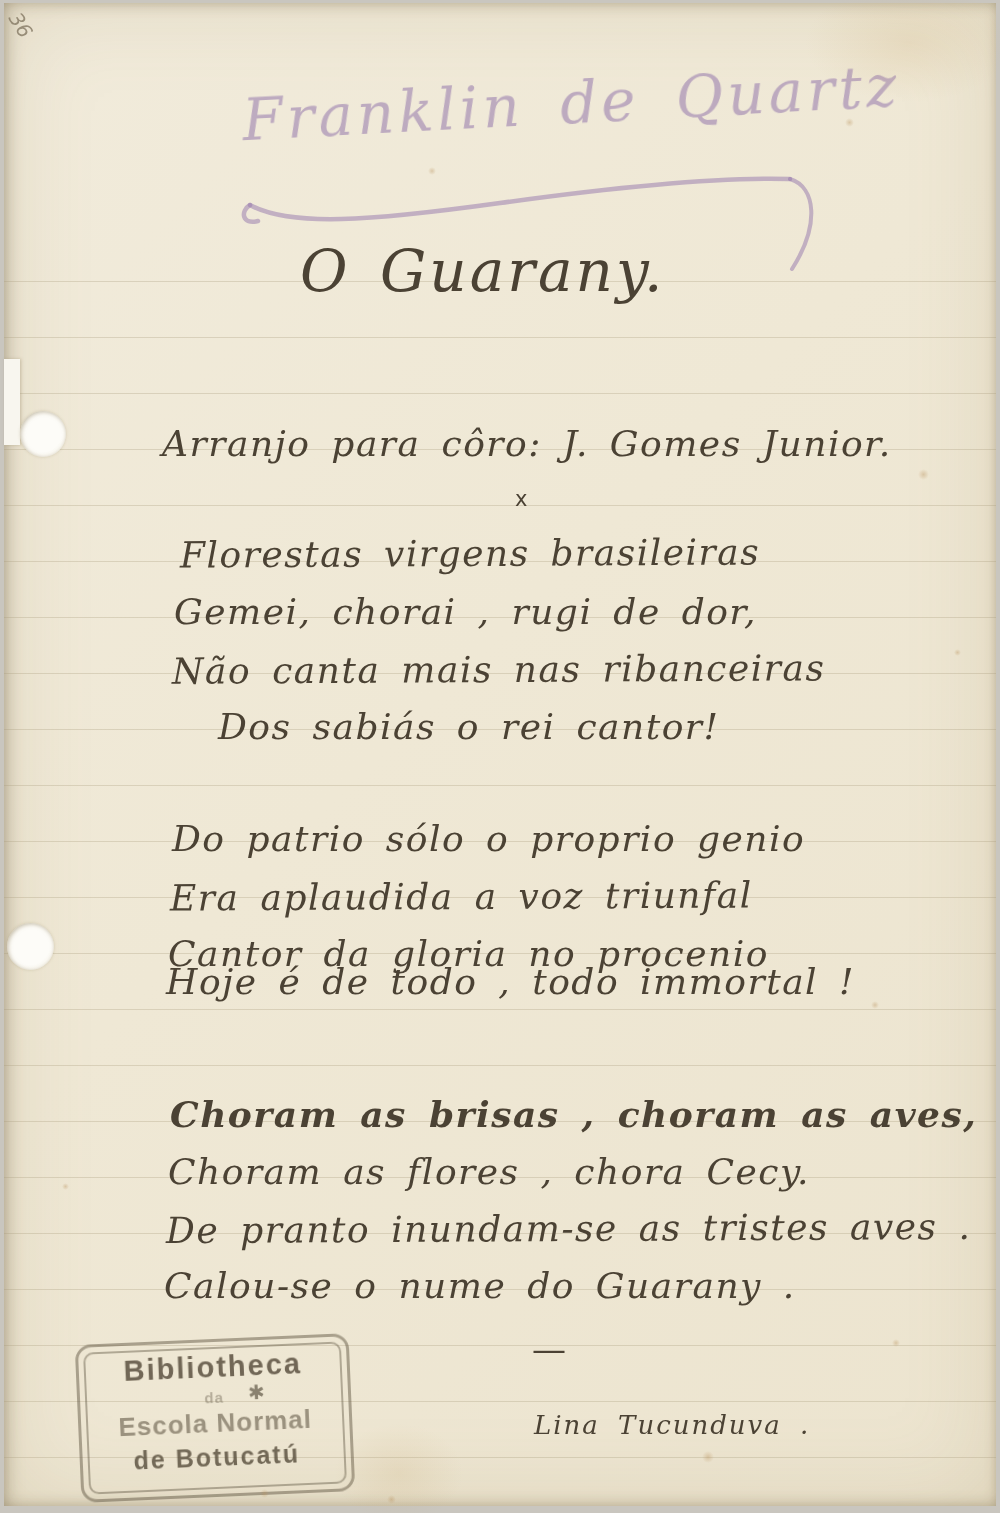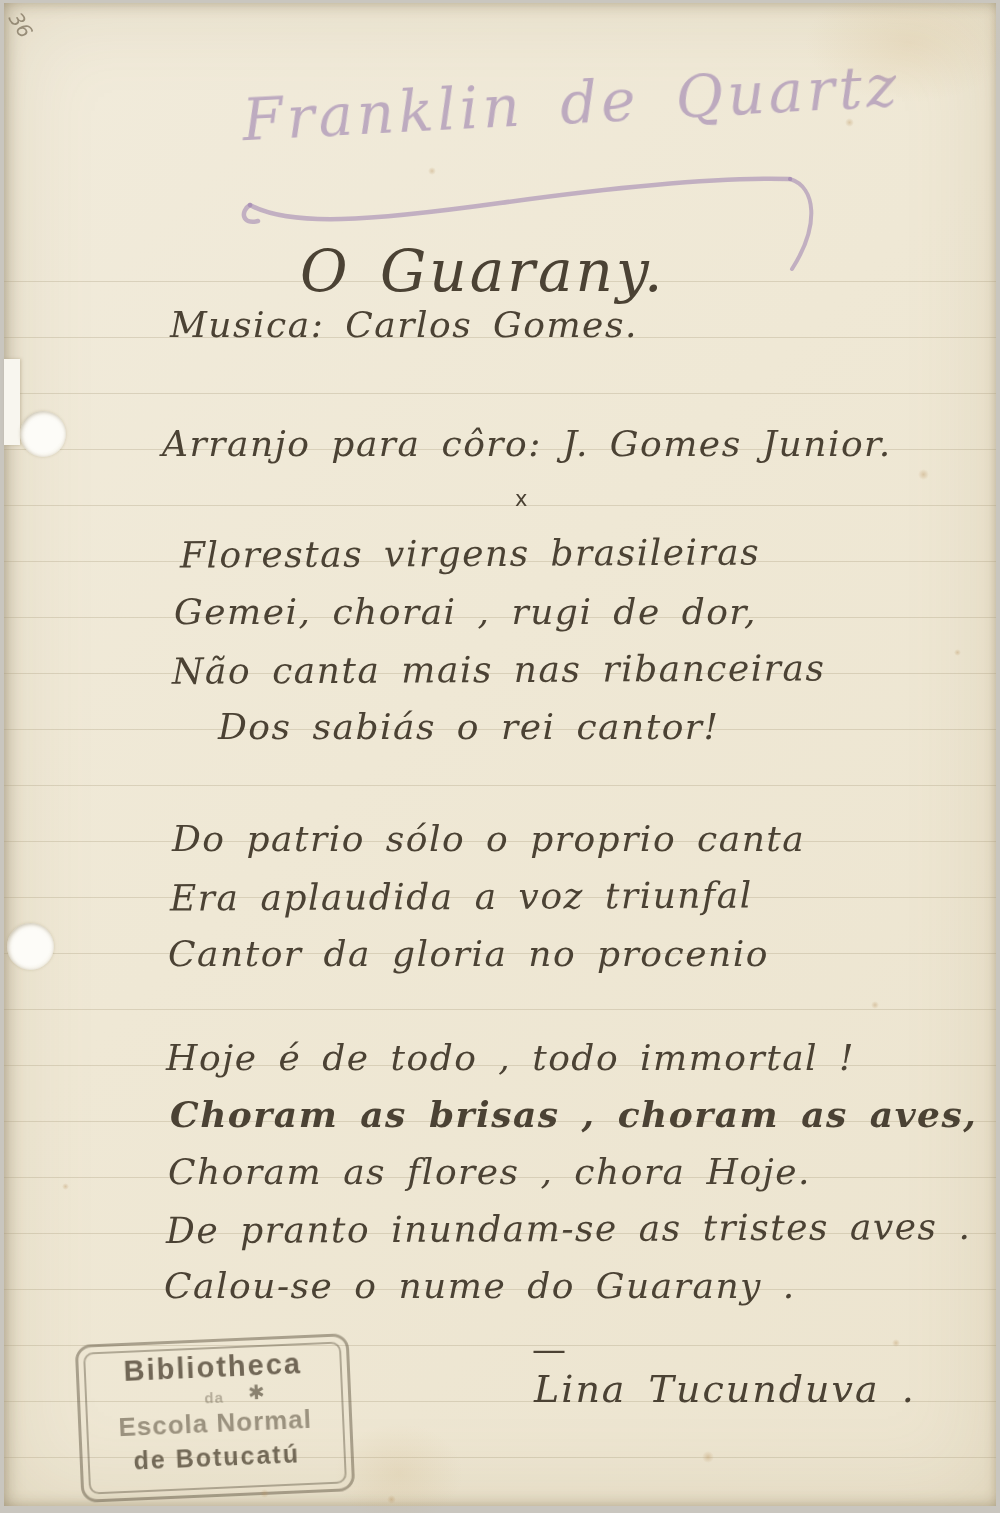--- a/index.html
+++ b/index.html
@@ -44,21 +44,21 @@
     font-size:58px;letter-spacing:4px;word-spacing:14px;white-space:nowrap;
     color:rgba(148,118,172,0.55);transform:rotate(-3deg);
     filter:blur(0.4px);
   }
   .sig-flourish{position:absolute;left:226px;top:150px;pointer-events:none;}
   .sep-x{
     position:absolute;left:511px;top:484px;
     font-family:"DejaVu Sans",sans-serif;font-size:21px;color:#4b4234;
   }
   .sig-dash{position:absolute;left:528px;top:1326px;font-size:34px;color:#4b4234;}
-  .author{font-size:38px;letter-spacing:2px;}
+  .author{font-size:26px;letter-spacing:2px;margin-top:43px;}
   .hole{
     position:absolute;border-radius:50%;
     background:radial-gradient(circle at 45% 40%,#fdfcf8 60%,#f4f0e4 100%);
     box-shadow:inset 1px 1px 4px rgba(150,135,100,0.55), 0 0 3px rgba(150,135,100,0.3);
   }
   .tape{
     position:absolute;left:0;top:356px;width:16px;height:86px;
     background:#f8f6ef;box-shadow:1px 0 3px rgba(150,135,100,0.4);
   }
   .stamp{
@@ -107,42 +107,41 @@
   <div class="pencil-number">36</div>
 
   <div class="purple-sig">Franklin de Quartz</div>
   <svg class="sig-flourish" width="600" height="140" viewBox="0 0 600 140">
     <path d="M 20 52 C 10 58 12 72 28 68" fill="none" stroke="rgba(148,118,172,0.50)" stroke-width="4.5" stroke-linecap="round"></path>
     <path d="M 20 52 C 60 74 140 68 270 50 C 400 32 500 24 560 26" fill="none" stroke="rgba(148,118,172,0.50)" stroke-width="4.5" stroke-linecap="round"></path>
     <path d="M 560 26 C 586 34 590 72 562 116" fill="none" stroke="rgba(148,118,172,0.50)" stroke-width="4" stroke-linecap="round"></path>
   </svg>
 
   <div class="hw title" style="left:296px;top:234px;">O Guarany.</div>
-  <div class="hw credit" style="left:166px;top:301px;">Musica: Carlos Gomes.</div>
   <div class="hw credit" style="left:158px;top:420px;">Arranjo para côro: J. Gomes Junior.</div>
 
   <div class="sep-x">x</div>
 
   <div>
     <div class="hw verse" style="left:176px;top:530px;transform:rotate(-0.3deg);">Florestas virgens brasileiras</div>
     <div class="hw verse" style="left:170px;top:588px;">Gemei, chorai , rugi de dor,</div>
     <div class="hw verse" style="left:168px;top:646px;transform:rotate(-0.3deg);">Não canta mais nas ribanceiras</div>
     <div class="hw verse" style="left:172px;top:703px;margin-left:42px;">Dos sabiás o rei cantor!</div>
   </div>
 
   <div>
-    <div class="hw verse" style="left:168px;top:815px;">Do patrio sólo o proprio canta</div>
+    <div class="hw verse" style="left:168px;top:815px;">Do patrio sólo o proprio genio</div>
     <div class="hw verse" style="left:166px;top:873px;transform:rotate(-0.3deg);">Era aplaudida a voz triunfal</div>
     <div class="hw verse" style="left:164px;top:930px;text-align:center;">Cantor da gloria no procenio</div>
-    <div class="hw verse" style="left:162px;top:1034px;">Hoje é de todo , todo immortal !</div>
+    <div class="hw verse" style="left:162px;top:958px;">Hoje é de todo , todo immortal !</div>
   </div>
 
   <div>
     <div class="hw verse" style="left:166px;top:1090px;font-weight:bold;">Choram as brisas , choram as aves,</div>
-    <div class="hw verse" style="left:164px;top:1148px;">Choram as flores , chora Hoje.</div>
+    <div class="hw verse" style="left:164px;top:1148px;">Choram as flores , chora Cecy.</div>
     <div class="hw verse" style="left:162px;top:1205px;transform:rotate(-0.3deg);">De pranto inundam-se as tristes aves .</div>
     <div class="hw verse" style="left:160px;top:1262px;text-align:right;">Calou-se o nume do Guarany .</div>
   </div>
 
   <div class="sig-dash">—</div>
   <div class="hw author" style="left:530px;top:1364px;">Lina Tucunduva .</div>
 
   <div class="stamp">
     <div class="stamp-inner"></div>
     <div class="srow stamp-title">Bibliotheca</div>

